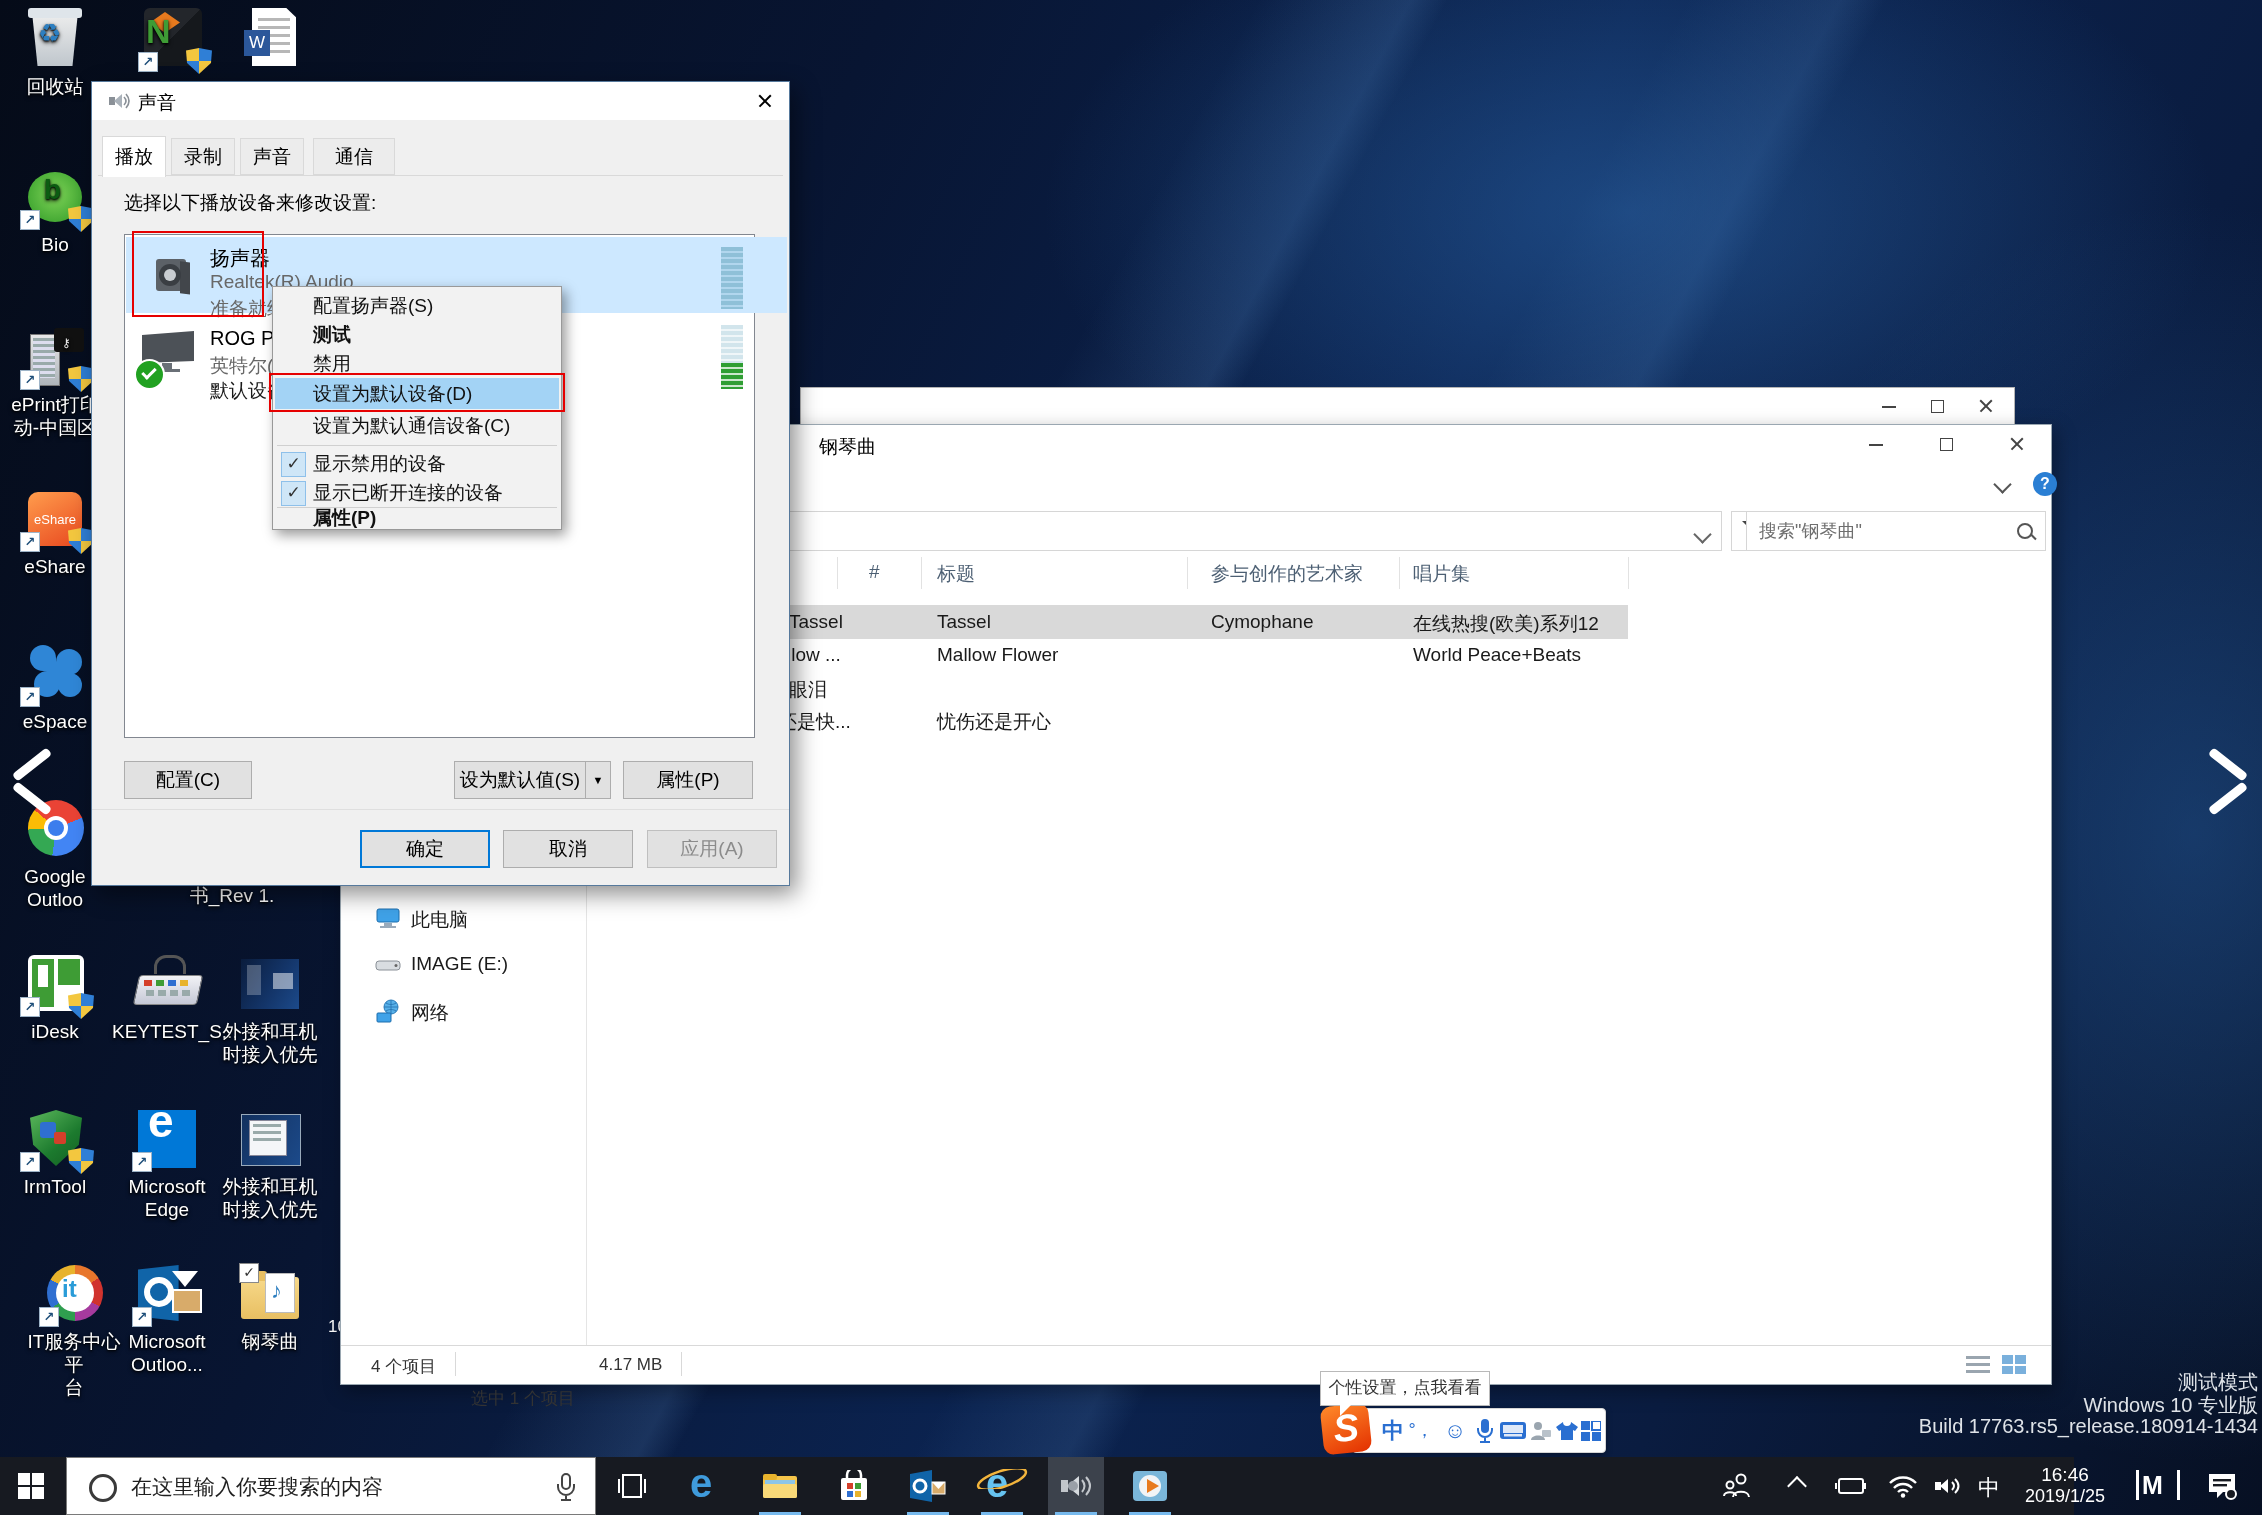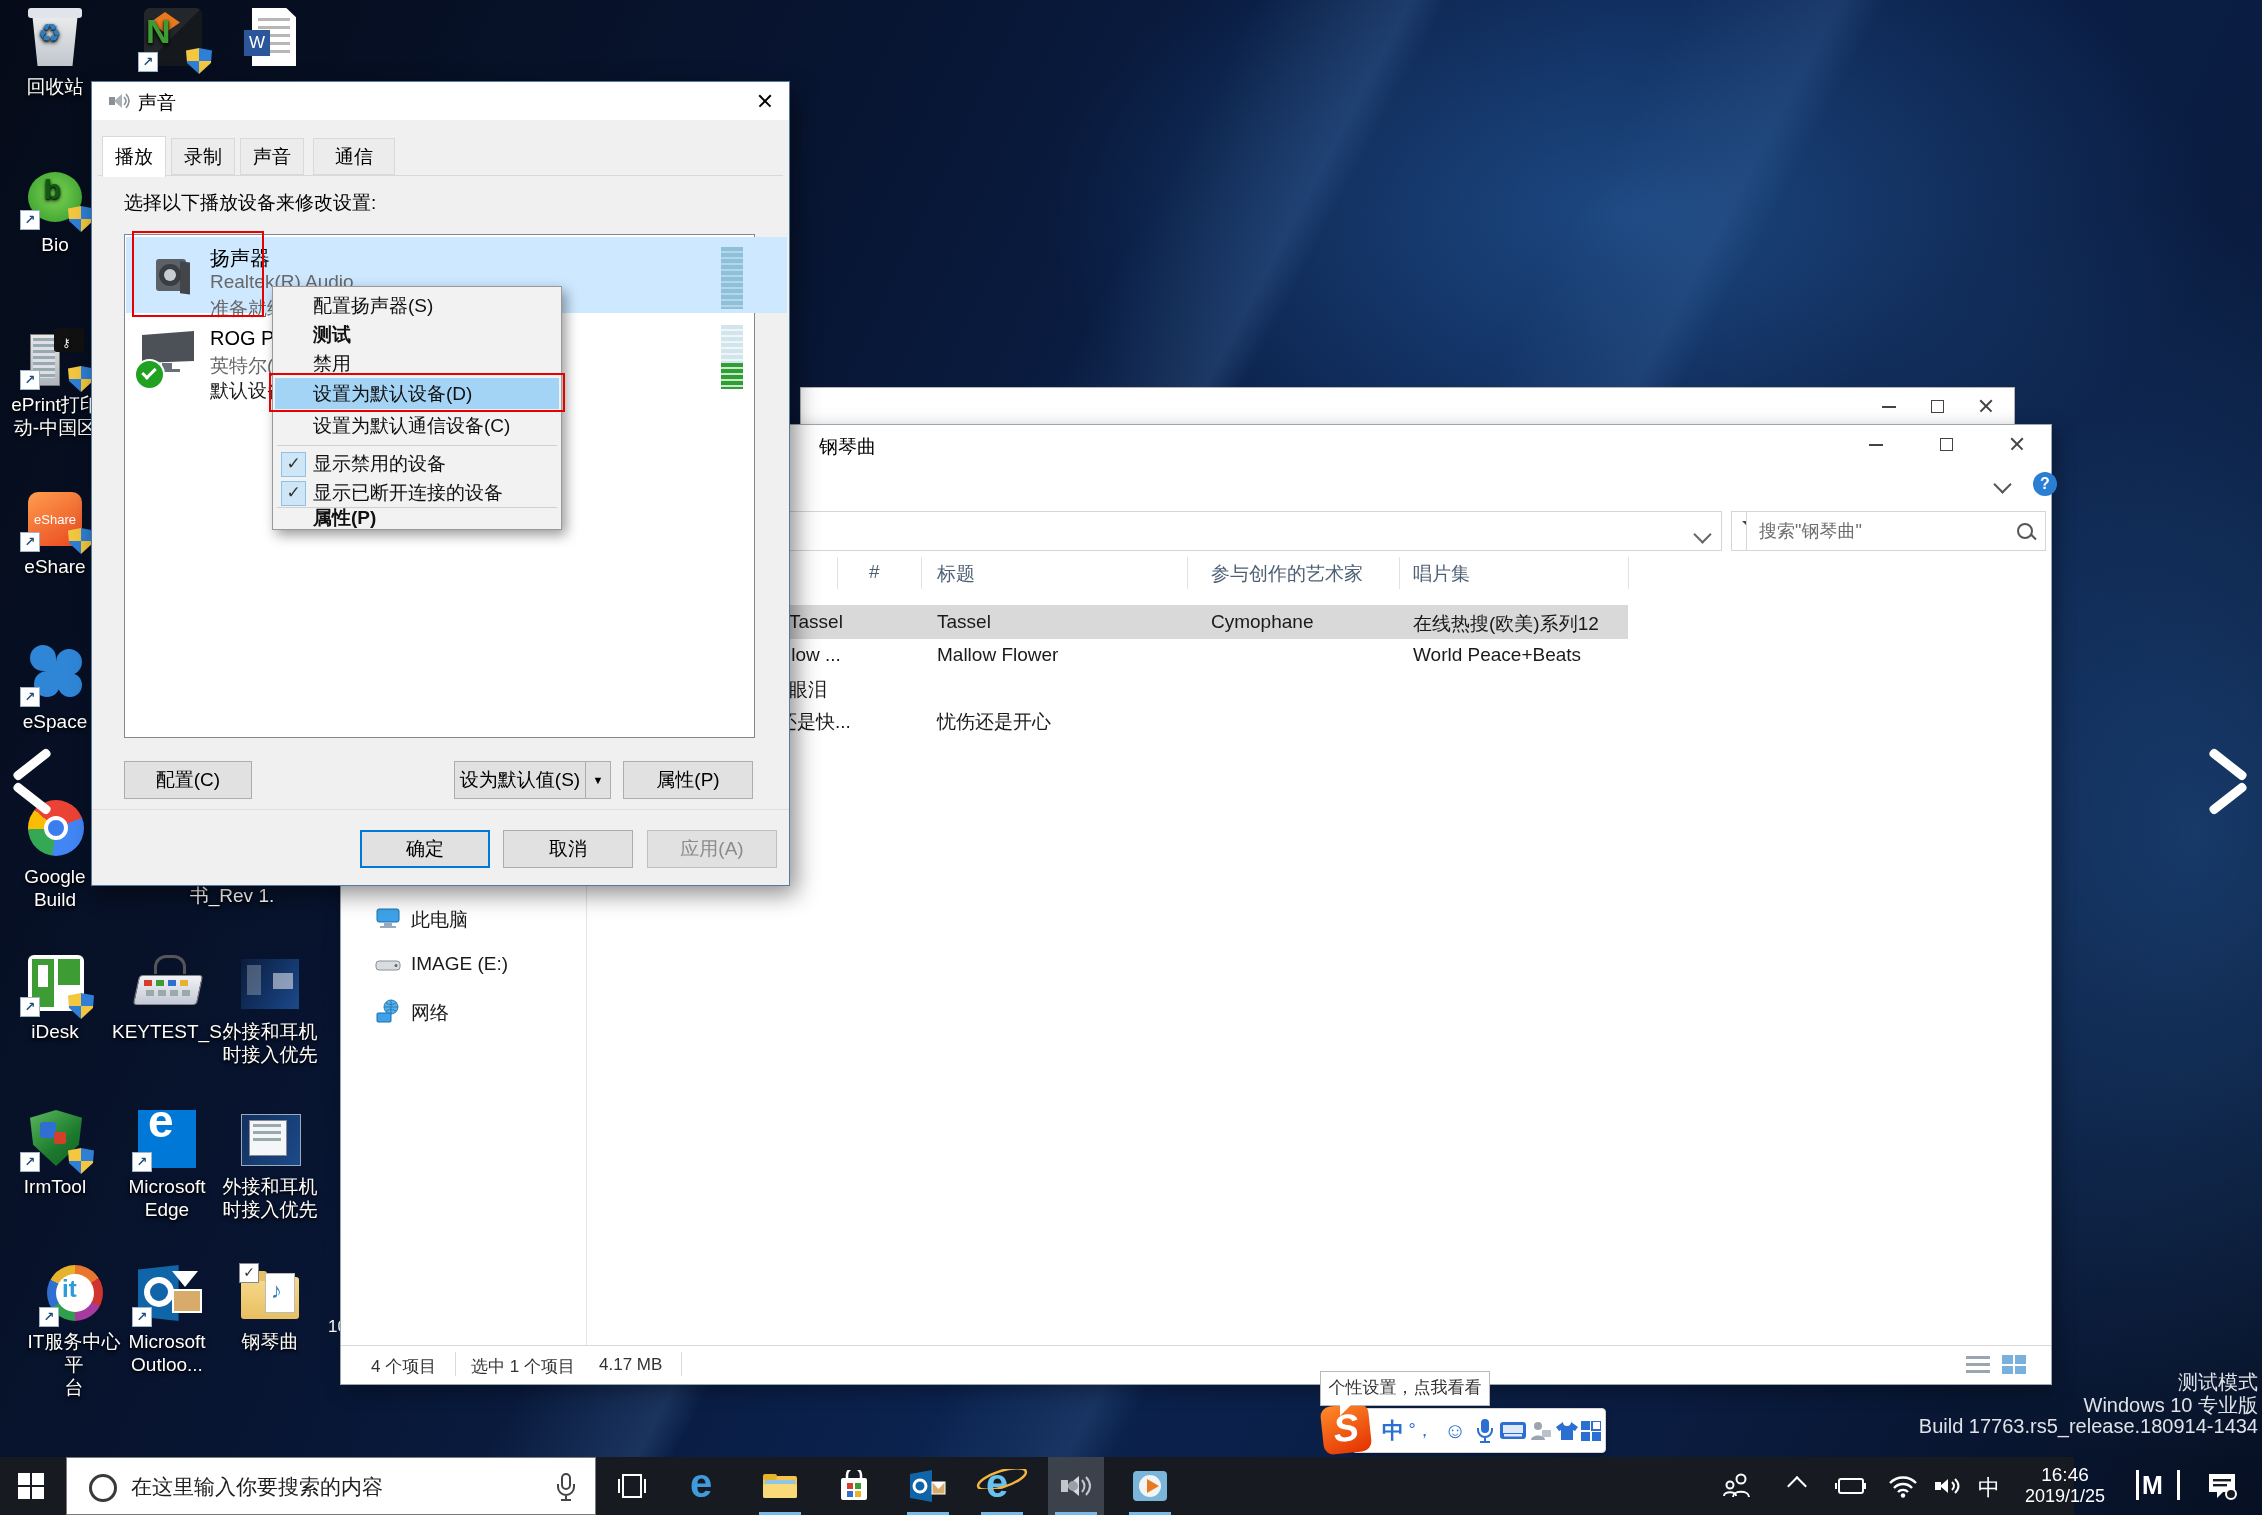--- a/index.html
+++ b/index.html
@@ -177,21 +177,21 @@
     <div>eSpace</div>
   </div>
 
   <div class="dicon" style="left:0;top:798px;">
     <div class="dimg">
       <div style="position:absolute;left:4px;top:2px;width:56px;height:56px;border-radius:50%;background:conic-gradient(from -50deg,#ea4335 0 33%,#4285f4 0 66%,#34a853 0 88%,#fbbc05 0);"></div>
       <div style="position:absolute;left:20px;top:18px;width:24px;height:24px;border-radius:50%;background:#fff;"></div>
       <div style="position:absolute;left:24px;top:22px;width:16px;height:16px;border-radius:50%;background:#3b7ded;"></div>
     </div>
     <div>Google</div>
-    <div>Build</div>
+    <div>Outloo</div>
   </div>
 
   <div class="dicon" style="left:0;top:953px;">
     <div class="dimg">
       <div style="position:absolute;left:4px;top:2px;width:56px;height:56px;background:#fff;border-radius:6px;"></div>
       <div style="position:absolute;left:8px;top:6px;width:22px;height:48px;background:#3e9c35;"></div>
       <div style="position:absolute;left:14px;top:12px;width:10px;height:22px;background:#fff;"></div>
       <div style="position:absolute;left:34px;top:6px;width:22px;height:26px;background:#3e9c35;"></div>
       <span class="uac"></span>
         <span class="sc">↗</span>
@@ -419,21 +419,21 @@
             <path d="M9 9h14M16 2v14M11 5c3 2 7 2 10 0M11 13c3-2 7-2 10 0" stroke="#2a7ab8" fill="none"></path>
             <rect x="2" y="15" width="14" height="9" rx="1" fill="#3fa2e8" stroke="#1c6eae"></rect>
           </svg>
       </span>
       <span>网络</span>
     </div>
 
     <div id="statusbar">
       <span class="stxt" style="left:30px;">4 个项目</span>
       <span class="sdiv" style="left:114px;"></span>
-      <span class="stxt" style="left:130px;">选中 1 个项目</span>
+      <span class="stxt" style="left:130px;margin-top:32px;">选中 1 个项目</span>
       <span class="stxt" style="left:258px;">4.17 MB</span>
       <span class="sdiv" style="left:340px;"></span>
       <span class="viewbtn" style="right:60px;">
         <svg width="26" height="21">
             <rect x="1" y="2" width="24" height="3" fill="#9aa5af"></rect>
             <rect x="1" y="9" width="24" height="3" fill="#9aa5af"></rect>
             <rect x="1" y="16" width="24" height="3" fill="#9aa5af"></rect>
           </svg>
       </span>
       <span class="viewbtn" style="right:24px;">

